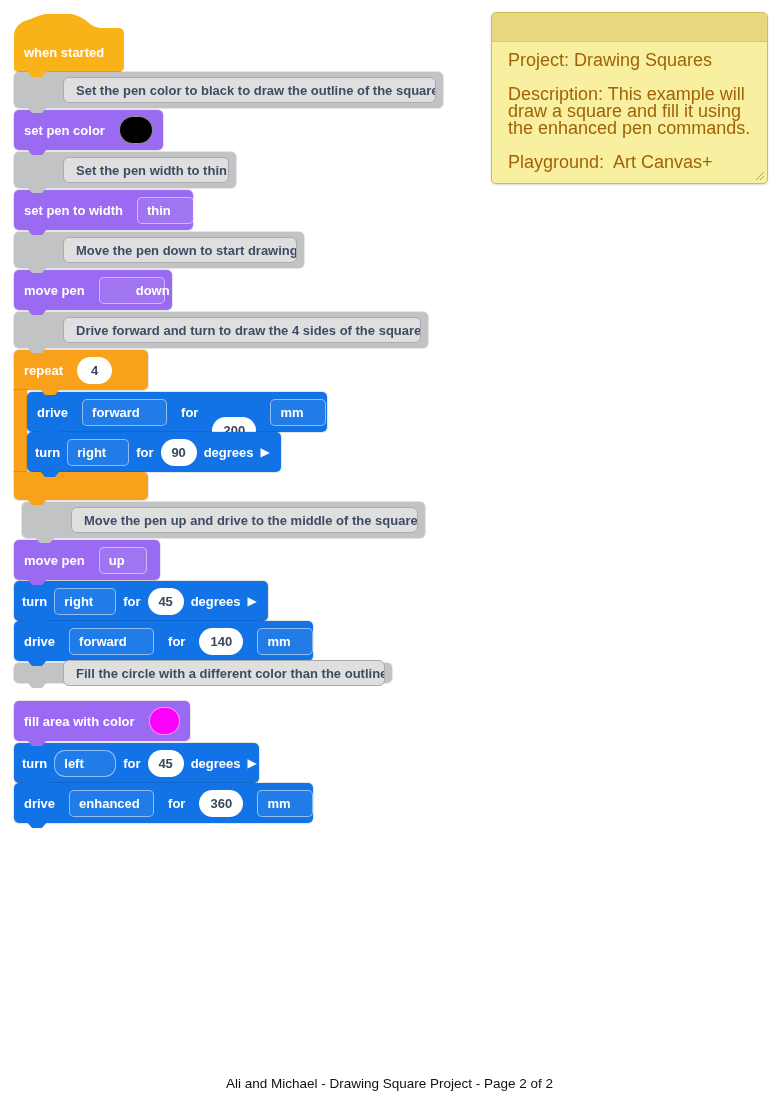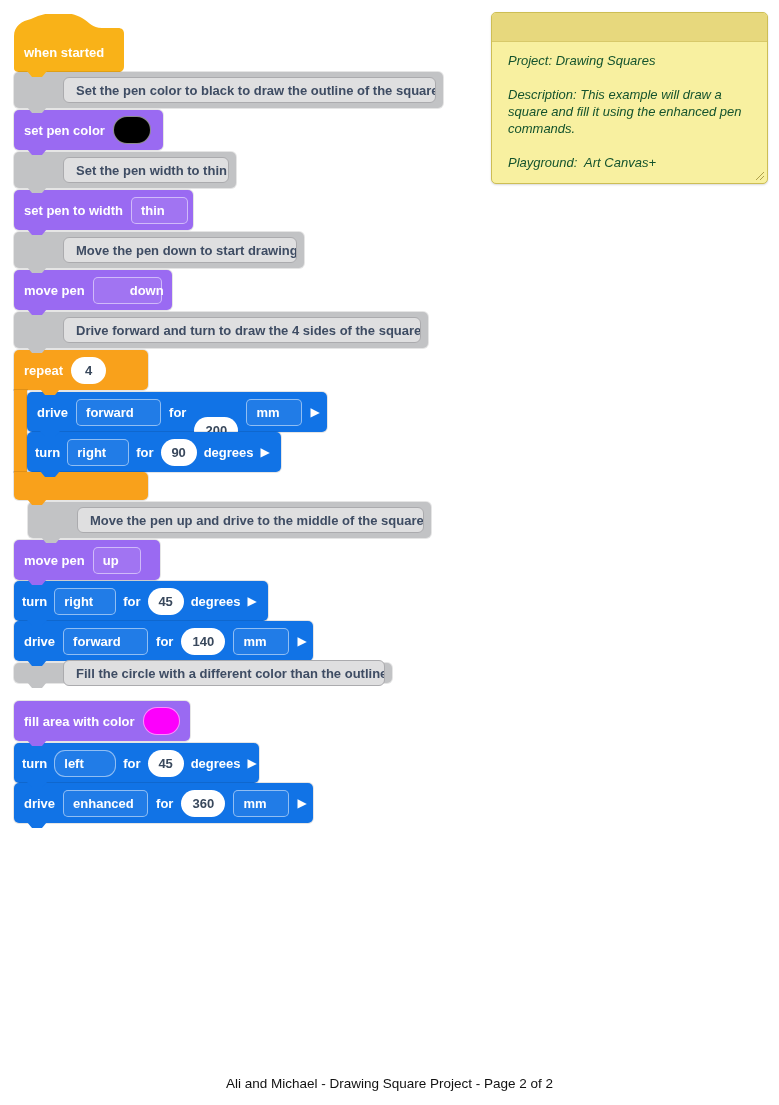--- a/index.html
+++ b/index.html
@@ -10,21 +10,21 @@
          border-radius:5px;color:#fff;font-size:13px;font-weight:600;
          padding:0 10px;box-shadow:0 0 0 1px rgba(0,0,0,0.10);}
   .b-pen{background:#9A6AF2;}
   .b-drive{background:#1173E6;}
   .b-ctrl{background:#F9A11B;}
   .b-comment{background:#C2C3C5;padding:0;}
   .tab{position:absolute;bottom:-5px;left:13px;width:20px;height:6px;background:inherit;
        clip-path:polygon(0 0,25% 100%,75% 100%,100% 0);z-index:2;}
   .tab-events{background:#F9B218;}
   .lbl{white-space:nowrap;}
-  .row{display:flex;align-items:center;gap:8px;width:100%;}
+  .row{display:flex;align-items:center;gap:14px;width:100%;}
   .row-tight{gap:7px;}
   
   .dd{height:27px;box-sizing:border-box;border:1px solid rgba(255,255,255,0.5);
       background:rgba(255,255,255,0.07);border-radius:5px;display:inline-flex;
       align-items:center;padding:0 9px;white-space:nowrap;}
   
   .num{height:27px;box-sizing:border-box;background:#fff;color:#39485C;border-radius:14px;
        display:inline-flex;align-items:center;justify-content:center;padding:0 8px;}
   
   .swatch{width:38px;height:28px;border-radius:15px;display:inline-block;
@@ -39,21 +39,21 @@
   
   .hat{background:transparent;box-shadow:none;padding:0;}
   .hat svg{position:absolute;left:0;top:0;}
   .hat-label{position:absolute;left:10px;bottom:12px;z-index:1;}
   .repeat-arm{position:absolute;box-shadow:0 0 0 1px rgba(0,0,0,0.10);}
   
   .note{position:absolute;left:491px;top:12px;width:277px;height:172px;box-sizing:border-box;
         background:#F8F0A0;border:1px solid #CDBE55;border-radius:5px;overflow:hidden;
         box-shadow:0 1px 2px rgba(0,0,0,0.15);}
   .note-header{height:28px;background:#E7D87D;border-bottom:1px solid #D8C96A;}
-  .note-body{padding:10px 16px;color:#14532d;font-size:13px;line-height:17px;font-style:italic;}
+  .note-body{padding:10px 16px;color:#a16207;font-size:18px;line-height:17px;}
   .note-body p{margin:0 0 17px 0;white-space:pre-wrap;}
   .note-resize{position:absolute;right:3px;bottom:3px;width:10px;height:10px;
       background:repeating-linear-gradient(135deg,transparent 0 2px,#AD9F49 2px 3px);
       clip-path:polygon(100% 0,100% 100%,0 100%);}
   
   .footer{position:absolute;left:0;top:1076px;width:100%;text-align:center;
           color:#111;font-size:13.5px;}
 </style>
 </head>
 <body>
@@ -143,21 +143,21 @@
       <span class="lbl">degrees</span>
       <span class="arrow-inline">▶</span>
         </div>
       <i class="tab"></i>
     </div>
 
     <div class="block b-ctrl" style="left:14px;top:472px;width:134px;height:28px;border-radius:0 5px 5px 5px;">
       <i class="tab"></i>
     </div>
 
-    <div class="block b-comment" style="left:28px;top:502px;width:403px;height:36px;align-items:center;">
+    <div class="block b-comment" style="left:22px;top:502px;width:403px;height:36px;align-items:center;">
       <div class="comment-inner">Move the pen up and drive to the middle of the square</div>
       <i class="tab"></i>
     </div>
 
     <div class="block b-pen" style="left:14px;top:540px;width:146px;height:40px;">
       <div class="row">
           <span class="lbl">move pen</span>
       <span class="dd" style="min-width:48px;">up</span>
         </div>
       <i class="tab"></i>

